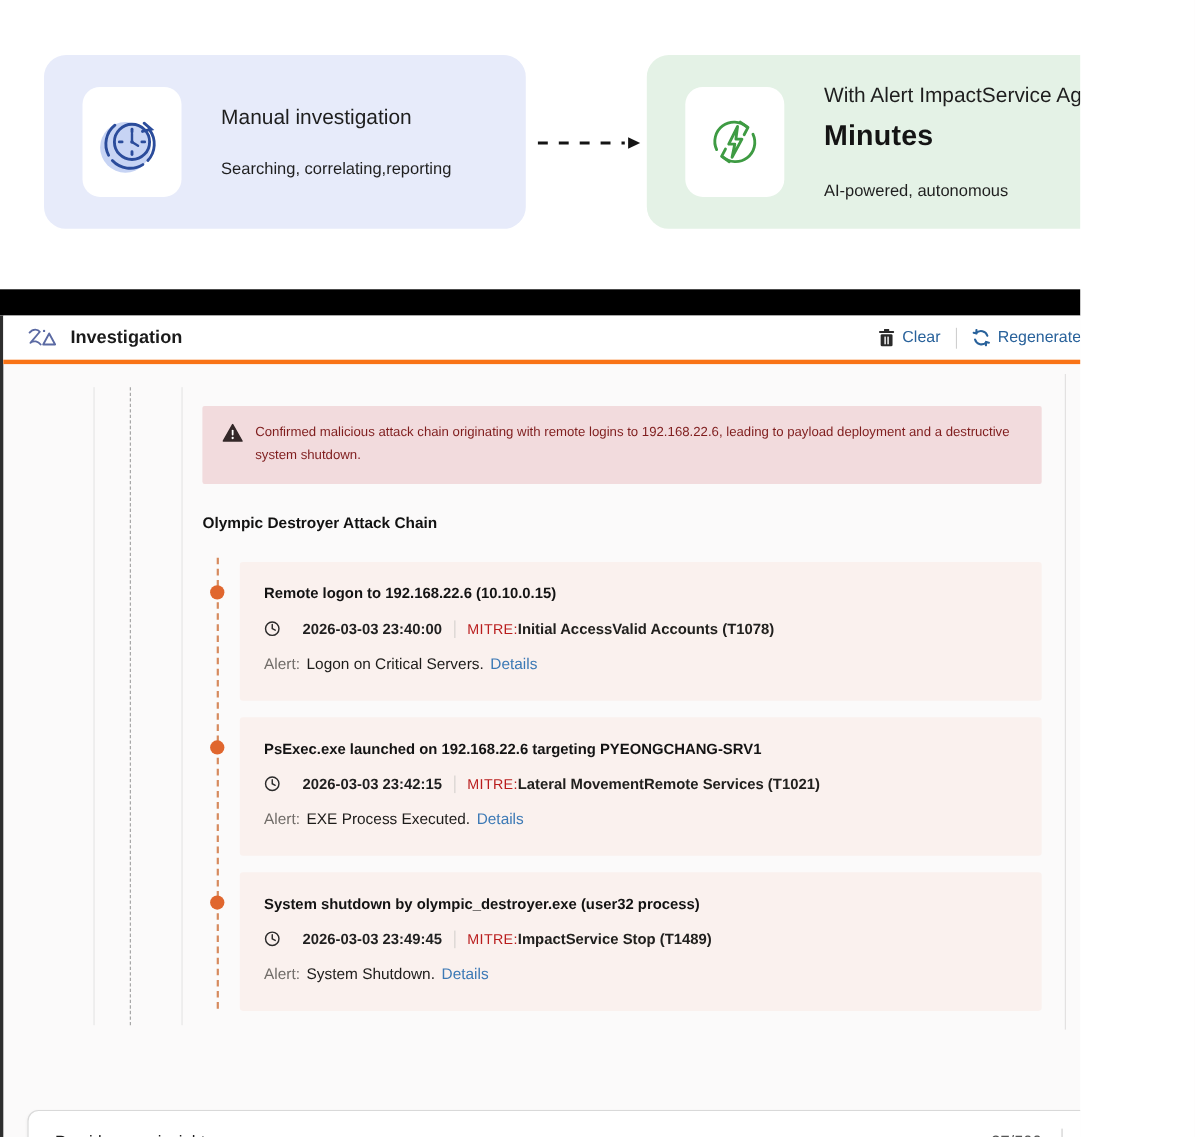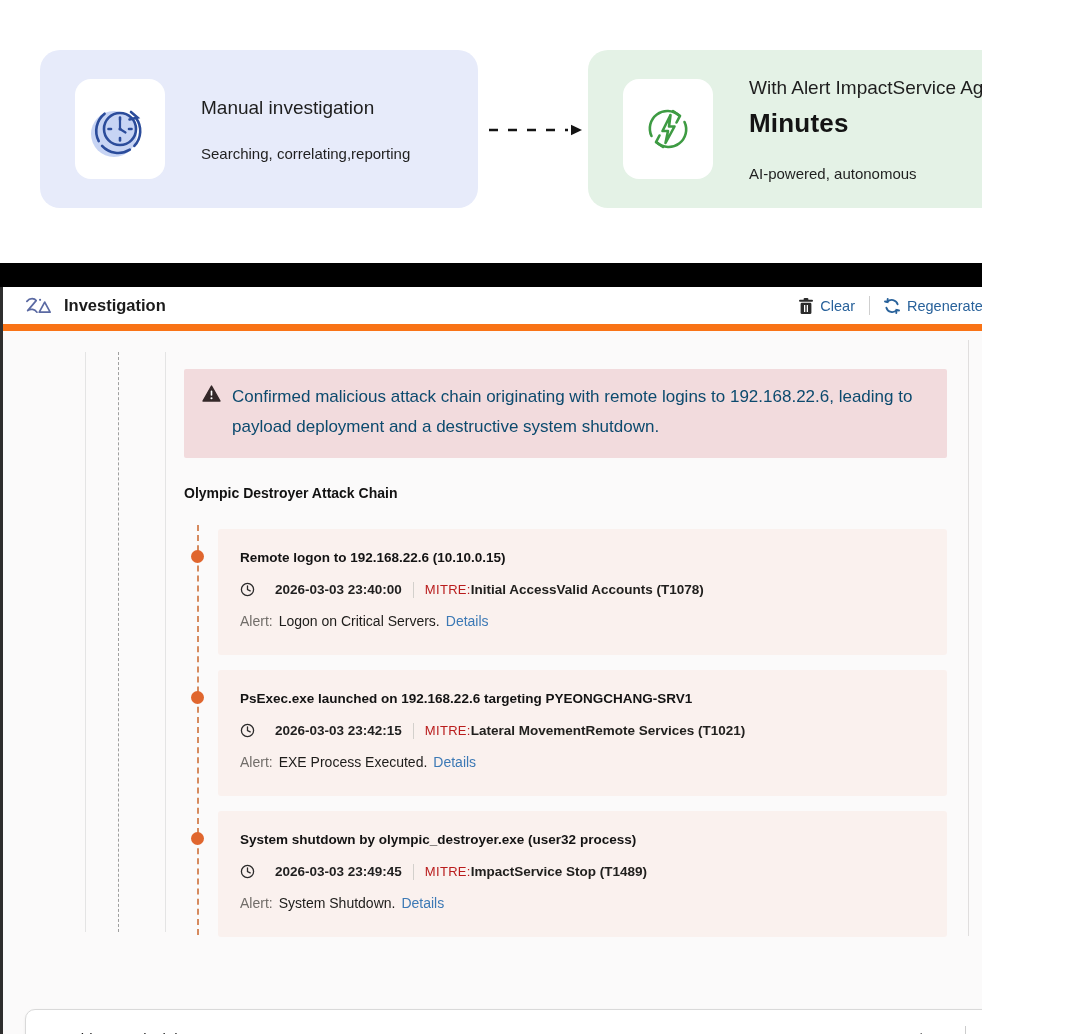--- a/index.html
+++ b/index.html
@@ -19,40 +19,40 @@
   .cmp-duration { font-size:26px; font-weight:bold; color:#141414; margin-top:9px; letter-spacing:.2px; }
   .cmp-sub { font-size:15px; color:#1f1f1f; margin-top:26px; }
   .cmp-arrow { position:absolute; left:487px; top:122px; }
 
   
   .black-bar { position:absolute; left:0; top:263px; width:1086px; height:24px; background:#000; }
 
   
   .panel { position:absolute; left:0; top:287px; width:1086px; height:747px; background:#fbfafa;
            border-left:3px solid #2e2e2e; }
-  .panel-header { height:44px; background:#fff; border-bottom:7px solid #f97316;
+  .panel-header { height:44px; background:#fff; border-bottom:4px solid #f97316;
                   display:flex; align-items:center; padding:0 52px 0 20px; }
   .panel-title { font-size:16.5px; font-weight:bold; color:#1b1b1b; margin-left:10px; }
   .hdr-spacer { flex:1; }
   .hdr-btn { display:flex; align-items:center; gap:7px; cursor:pointer; }
   .hdr-btn span { font-size:14.5px; color:#29629b; }
   .hdr-div { width:1px; height:19px; background:#cfcfcf; margin:0 14px; }
   .hdr-close { font-size:17px; color:#4f4f4f; cursor:pointer; line-height:1; padding:2px 4px; }
 
   .panel-body { position:absolute; left:0; top:44px; right:0; bottom:0; }
   .gutter-line { position:absolute; top:21px; height:580px; border-left:1px solid #e4e4e4; }
   .gutter-dashed { position:absolute; top:21px; height:580px; border-left:1px dashed #9f9f9f; }
   .scroll-line { position:absolute; top:9px; height:596px; border-left:1px solid #e0dede; }
   .right-white { position:absolute; left:986px; top:0; width:100px; height:606px; background:#ffffff; }
 
   .content { position:absolute; left:181px; top:0; width:763px; }
   .banner { margin-top:38px; background:#f2dbdd; border-radius:2px; padding:13px 18px 15px 18px;
             display:flex; gap:11px; }
   .banner svg { flex:none; margin-top:3px; }
-  .banner-text { font-size:17px; color:#0c4a6e; line-height:1.78; }
+  .banner-text { font-size:12px; color:#7f1d1d; line-height:1.78; }
   .section-title { margin-top:27px; font-size:14px; font-weight:bold; color:#121212; }
 
   .timeline { position:relative; margin-top:28px; }
   .timeline-line { position:absolute; left:13px; top:-4px; bottom:2px; border-left:2px dashed #d68a5e; }
   .t-card { position:relative; margin-left:34px; width:729px; background:#faf1ee; border-radius:3px;
             padding:21px 22px 26px 22px; margin-bottom:15px; }
   .t-dot { position:absolute; left:-27px; top:21px; width:13px; height:13px; border-radius:50%; background:#e0662e; }
   .t-title { font-size:13.5px; font-weight:bold; color:#131313; }
   .t-meta { margin-top:17px; display:flex; align-items:center; }
   .t-meta svg { flex:none; }

